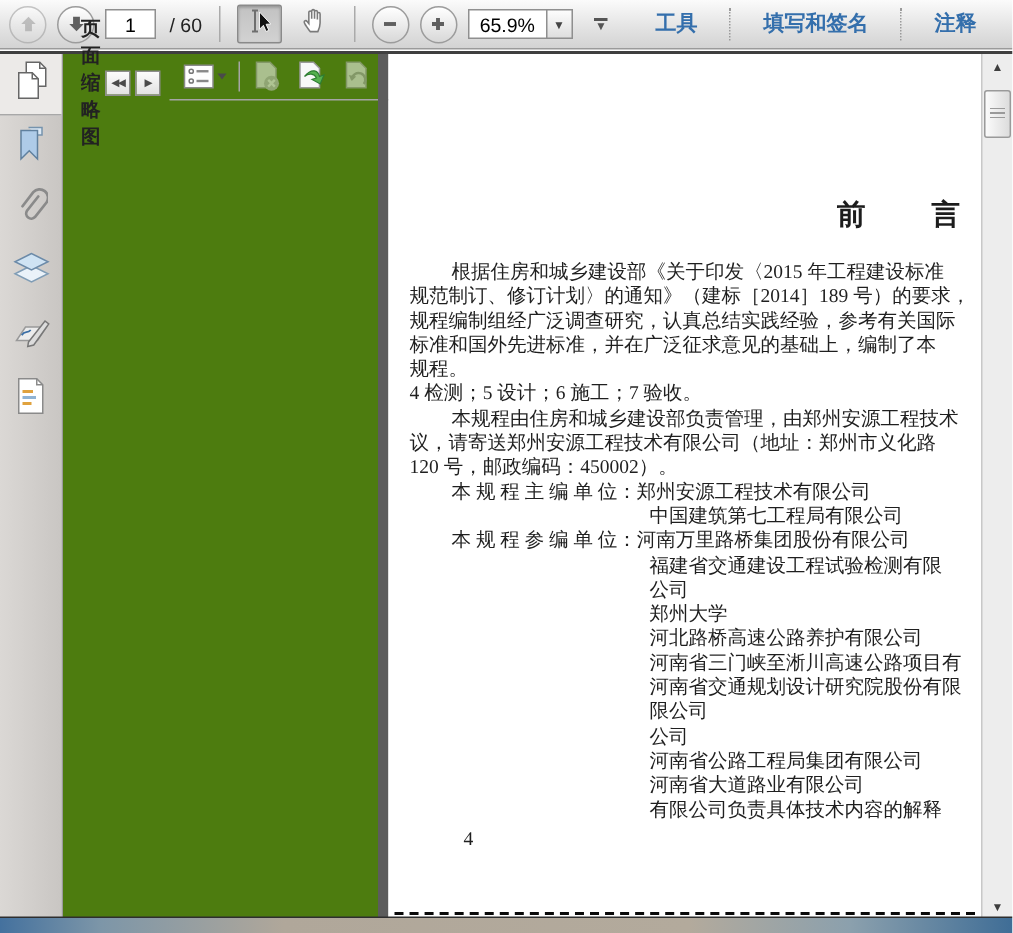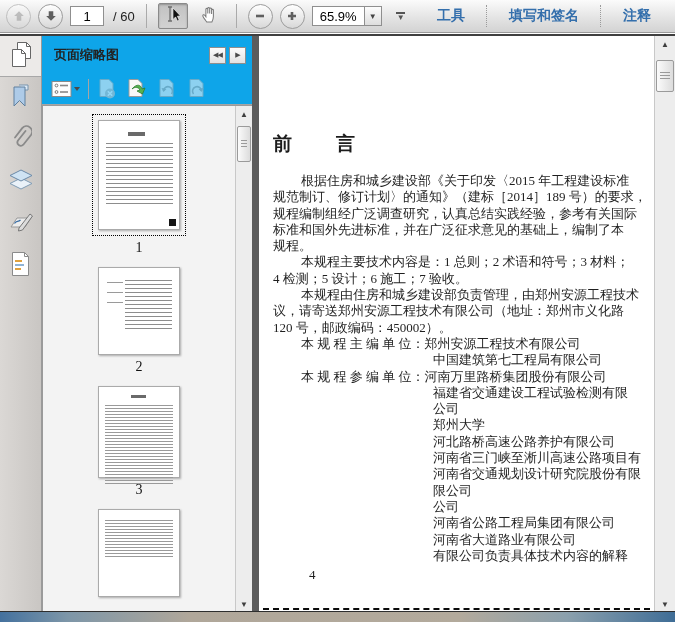--- a/index.html
+++ b/index.html
@@ -28,21 +28,21 @@
 
   
   #content{position:absolute;top:36px;left:0;right:0;bottom:10px;display:flex;}
 
   
   #icon-strip{width:42px;background:linear-gradient(90deg,#dbd8d5,#c9c6c3);border-right:1px solid #9a9a9a;display:flex;flex-direction:column;align-items:stretch;box-sizing:border-box;flex:none;}
   .strip-cell{height:42px;display:flex;align-items:center;justify-content:center;cursor:pointer;}
   .strip-cell.active{background:#eceae8;border-bottom:1px solid #a8a8a8;height:40px;}
 
   
-  #sidebar{width:210px;flex:none;display:flex;flex-direction:column;background:#0ea5e9;box-sizing:border-box;}
+  #sidebar{width:210px;flex:none;display:flex;background:#4d7c0f;box-sizing:border-box;}
   #panel-header{height:38px;display:flex;align-items:center;padding:0 6px 0 12px;box-sizing:border-box;}
   #panel-title{font-size:13px;font-weight:700;color:#222;flex:1;}
   .hdr-btn{width:17px;height:17px;border:1px solid #8e8e8e;background:linear-gradient(#fcfcfc,#e2e2e2);display:flex;align-items:center;justify-content:center;font-size:7px;color:#4a4a4a;margin-left:3px;cursor:pointer;box-sizing:border-box;letter-spacing:-1px;}
   #panel-toolbar{height:31px;display:flex;align-items:center;gap:6px;padding:0 8px;border-bottom:1px solid #a5a5a5;box-sizing:border-box;}
   .pt-sep{width:1px;height:20px;background:#a5a5a5;}
   .pt-icon{width:24px;height:24px;display:flex;align-items:center;justify-content:center;cursor:pointer;}
   #thumb-area{flex:1;background:#f3f3f3;border-left:1px solid #9a9a9a;border-top:1px solid #9a9a9a;display:flex;overflow:hidden;}
   #thumb-list{flex:1;display:flex;flex-direction:column;align-items:center;overflow:hidden;padding-top:8px;}
   .thumb-sel{border:1px dotted #000;padding:5px;}
   .thumb-page{width:80px;background:#fff;border:1px solid #aaa;box-shadow:1px 1px 2px rgba(0,0,0,.3);position:relative;}
@@ -63,21 +63,21 @@
   .sb-track{flex:1;position:relative;}
   .sb-thumb{position:absolute;left:1px;right:1px;border:1px solid #9a9a9a;border-radius:2px;background:linear-gradient(90deg,#fbfbfb,#dcdcdc);box-sizing:border-box;cursor:pointer;}
   .sb-grip{position:absolute;left:3px;right:3px;top:50%;height:8px;margin-top:-4px;background:repeating-linear-gradient(to bottom,#9a9a9a 0 1px,transparent 1px 3px);}
 
   
   #divider{width:7px;background:#5c5c5c;flex:none;cursor:col-resize;}
 
   
   #main{flex:1;position:relative;background:#fff;overflow:hidden;}
   #doc-page{position:absolute;inset:0;background:#fff;padding:0 12px 0 14px;box-sizing:border-box;}
-  #doc-title{margin-top:96px;text-align:left;font-family:"Liberation Serif","DejaVu Serif",serif;font-size:19px;font-weight:700;color:#1c1c1c;letter-spacing:2px;line-height:24px;}
+  #doc-title{margin-top:96px;text-align:right;font-family:"Liberation Serif","DejaVu Serif",serif;font-size:19px;font-weight:700;color:#1c1c1c;letter-spacing:2px;line-height:24px;}
   #doc-lines{margin-top:17px;font-family:"Liberation Serif","DejaVu Serif",serif;font-size:13px;color:#1f1f1f;}
   .doc-line{line-height:16.3px;height:16.3px;white-space:nowrap;overflow:hidden;}
   .doc-line.indent{padding-left:28px;}
   .doc-line.cont{padding-left:160px;}
   #doc-footer{margin-top:3px;padding-left:36px;font-family:"Liberation Serif","DejaVu Serif",serif;font-size:13px;color:#1f1f1f;}
   #page-break{position:absolute;left:4px;right:4px;bottom:2px;border-top:2px dashed #0a0a0a;}
 
   
   #taskbar{position:absolute;left:0;right:0;bottom:0;height:10px;border-top:1px solid #2e2e2e;background:linear-gradient(90deg,#44719e 0%,#7d96a8 10%,#b0a79a 28%,#b3aa9c 68%,#8ba0ad 84%,#3f6d96 100%);}
 </style>
@@ -280,21 +280,20 @@
 
     <div id="main">
       <div id="doc-page">
         <div id="doc-title">前　　言</div>
         <div id="doc-lines">
             <div class="doc-line indent">根据住房和城乡建设部《关于印发〈2015 年工程建设标准</div>
             <div class="doc-line plain">规范制订、修订计划〉的通知》（建标［2014］189 号）的要求，</div>
             <div class="doc-line plain">规程编制组经广泛调查研究，认真总结实践经验，参考有关国际</div>
             <div class="doc-line plain">标准和国外先进标准，并在广泛征求意见的基础上，编制了本</div>
             <div class="doc-line plain">规程。</div>
-            <div class="doc-line indent">本规程主要技术内容是：1 总则；2 术语和符号；3 材料；</div>
             <div class="doc-line plain">4 检测；5 设计；6 施工；7 验收。</div>
             <div class="doc-line indent">本规程由住房和城乡建设部负责管理，由郑州安源工程技术</div>
             <div class="doc-line plain">议，请寄送郑州安源工程技术有限公司（地址：郑州市义化路</div>
             <div class="doc-line plain">120 号，邮政编码：450002）。</div>
             <div class="doc-line indent">本 规 程 主 编 单 位：郑州安源工程技术有限公司</div>
             <div class="doc-line cont">中国建筑第七工程局有限公司</div>
             <div class="doc-line indent">本 规 程 参 编 单 位：河南万里路桥集团股份有限公司</div>
             <div class="doc-line cont">福建省交通建设工程试验检测有限</div>
             <div class="doc-line cont">公司</div>
             <div class="doc-line cont">郑州大学</div>

